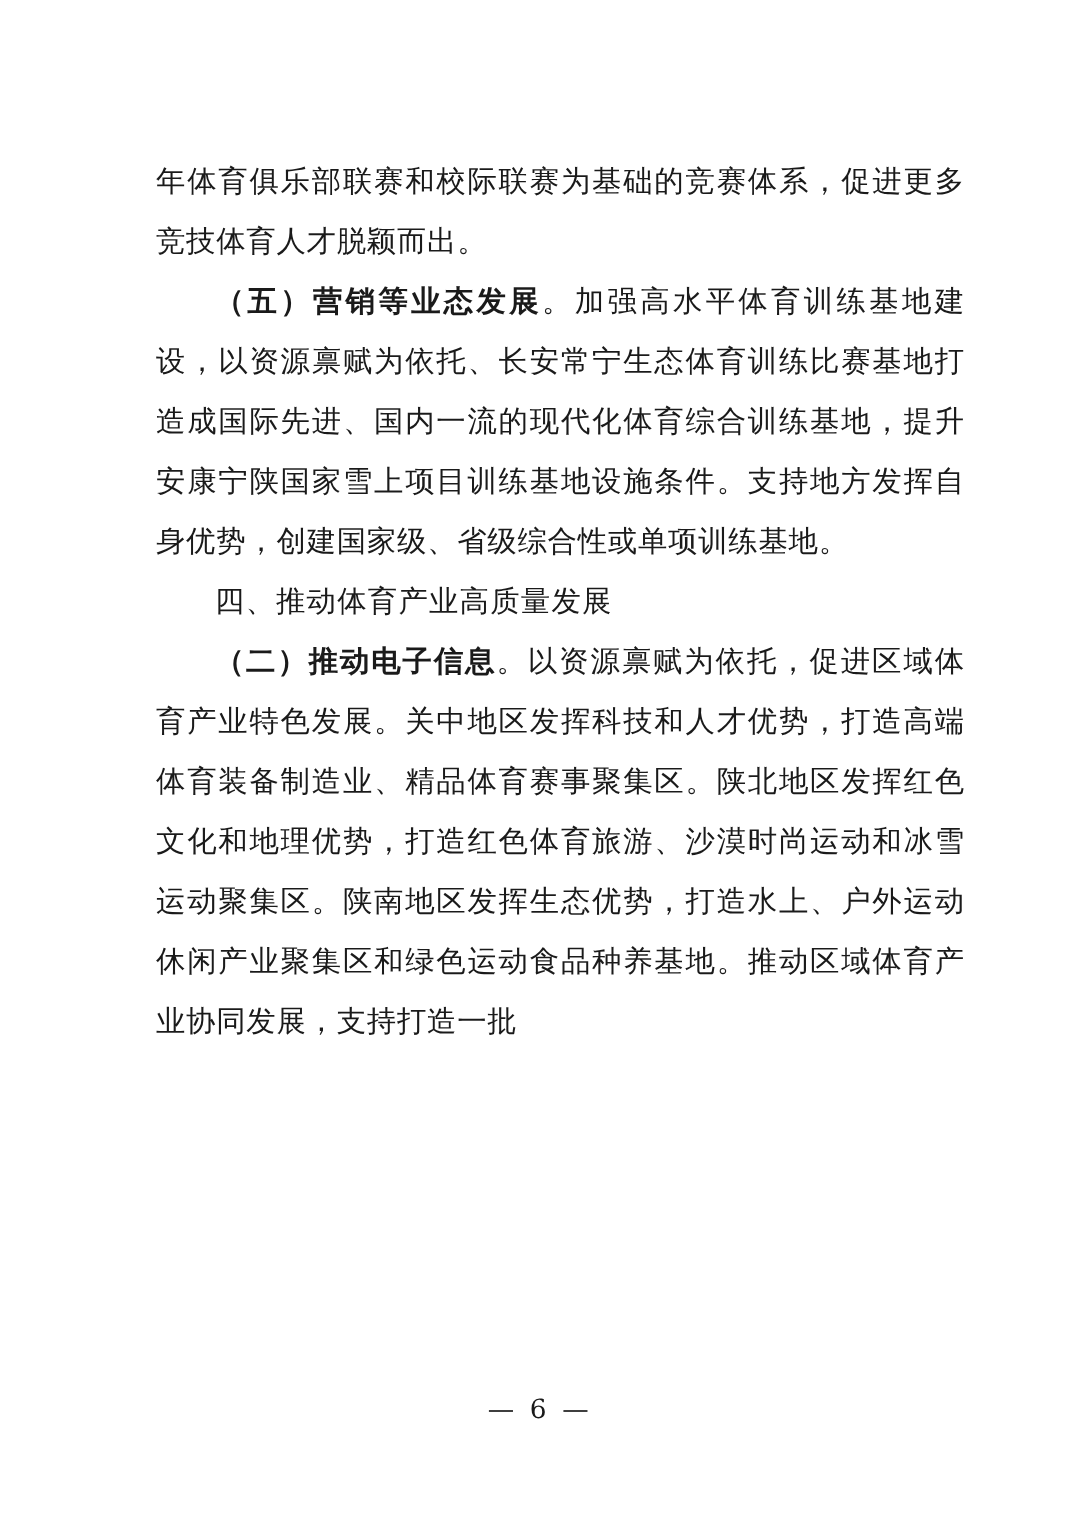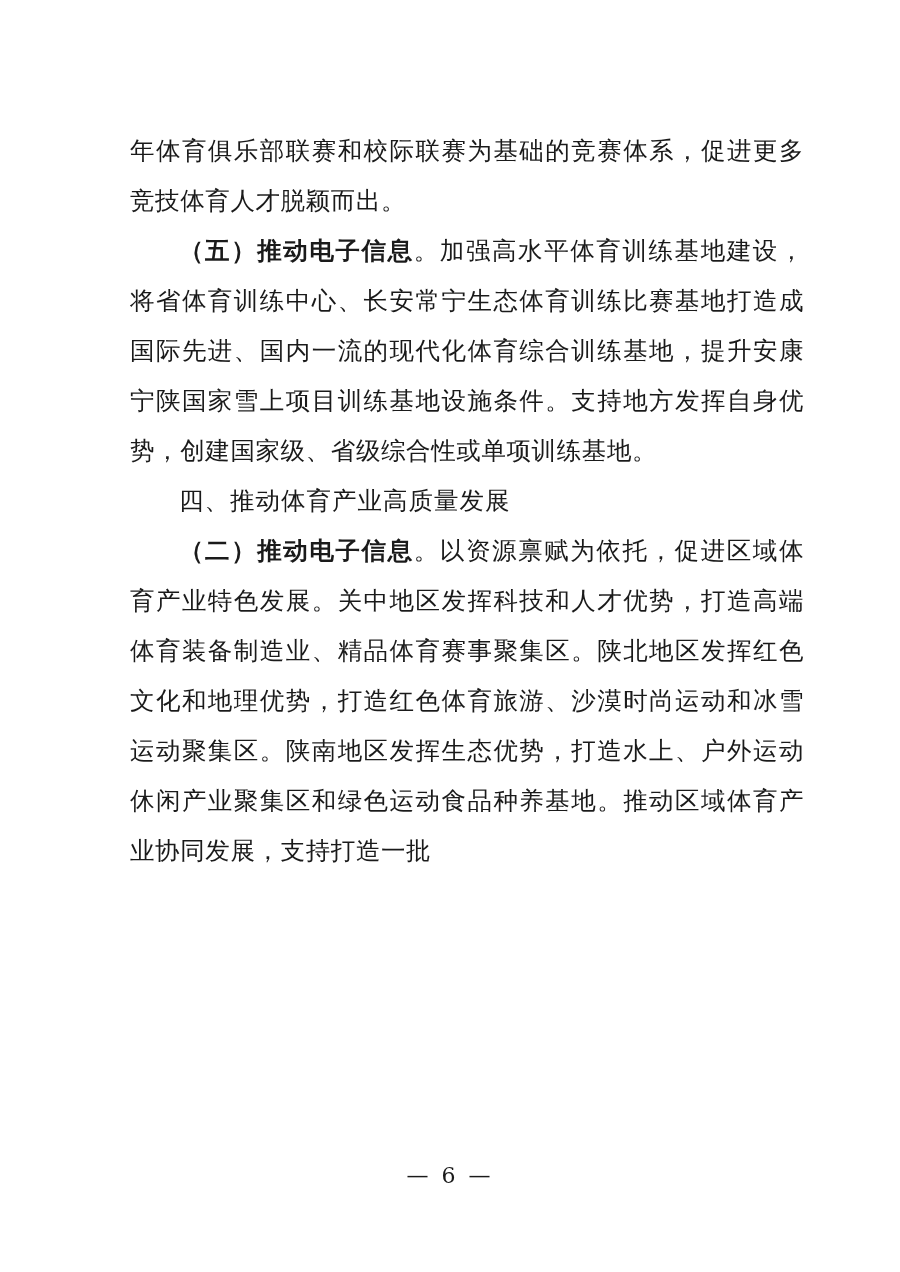--- a/index.html
+++ b/index.html
@@ -65,21 +65,21 @@
 <body>
 
 <div class="page">
   <div class="doc-body">
 
     <p class="para">
       <span>年体育俱乐部联赛和校际联赛为基础的竞赛体系，促进更多竞技体育人才脱颖而出。</span>
     </p>
 
     <p class="para indent">
-      <span class="bold-run">（五）推动电子信息</span><span>。加强高水平体育训练基地建设，将省体育训练中心、长安常宁生态体育训练比赛基地打造成国际先进、国内一流的现代化体育综合训练基地，提升安康宁陕国家雪上项目训练基地设施条件。支持地方发挥自身优势，创建国家级、省级综合性或单项训练基地。</span>
+      <span class="bold-run">（五）营销等业态发展</span><span>。加强高水平体育训练基地建设，以资源禀赋为依托、长安常宁生态体育训练比赛基地打造成国际先进、国内一流的现代化体育综合训练基地，提升安康宁陕国家雪上项目训练基地设施条件。支持地方发挥自身优势，创建国家级、省级综合性或单项训练基地。</span>
     </p>
 
     <p class="heading">四、推动体育产业高质量发展</p>
 
 
     <p class="para indent">
       <span class="bold-run">（二）推动电子信息</span><span>。以资源禀赋为依托，促进区域体育产业特色发展。关中地区发挥科技和人才优势，打造高端体育装备制造业、精品体育赛事聚集区。陕北地区发挥红色文化和地理优势，打造红色体育旅游、沙漠时尚运动和冰雪运动聚集区。陕南地区发挥生态优势，打造水上、户外运动休闲产业聚集区和绿色运动食品种养基地。推动区域体育产业协同发展，支持打造一批</span>
     </p>
 
   </div>

